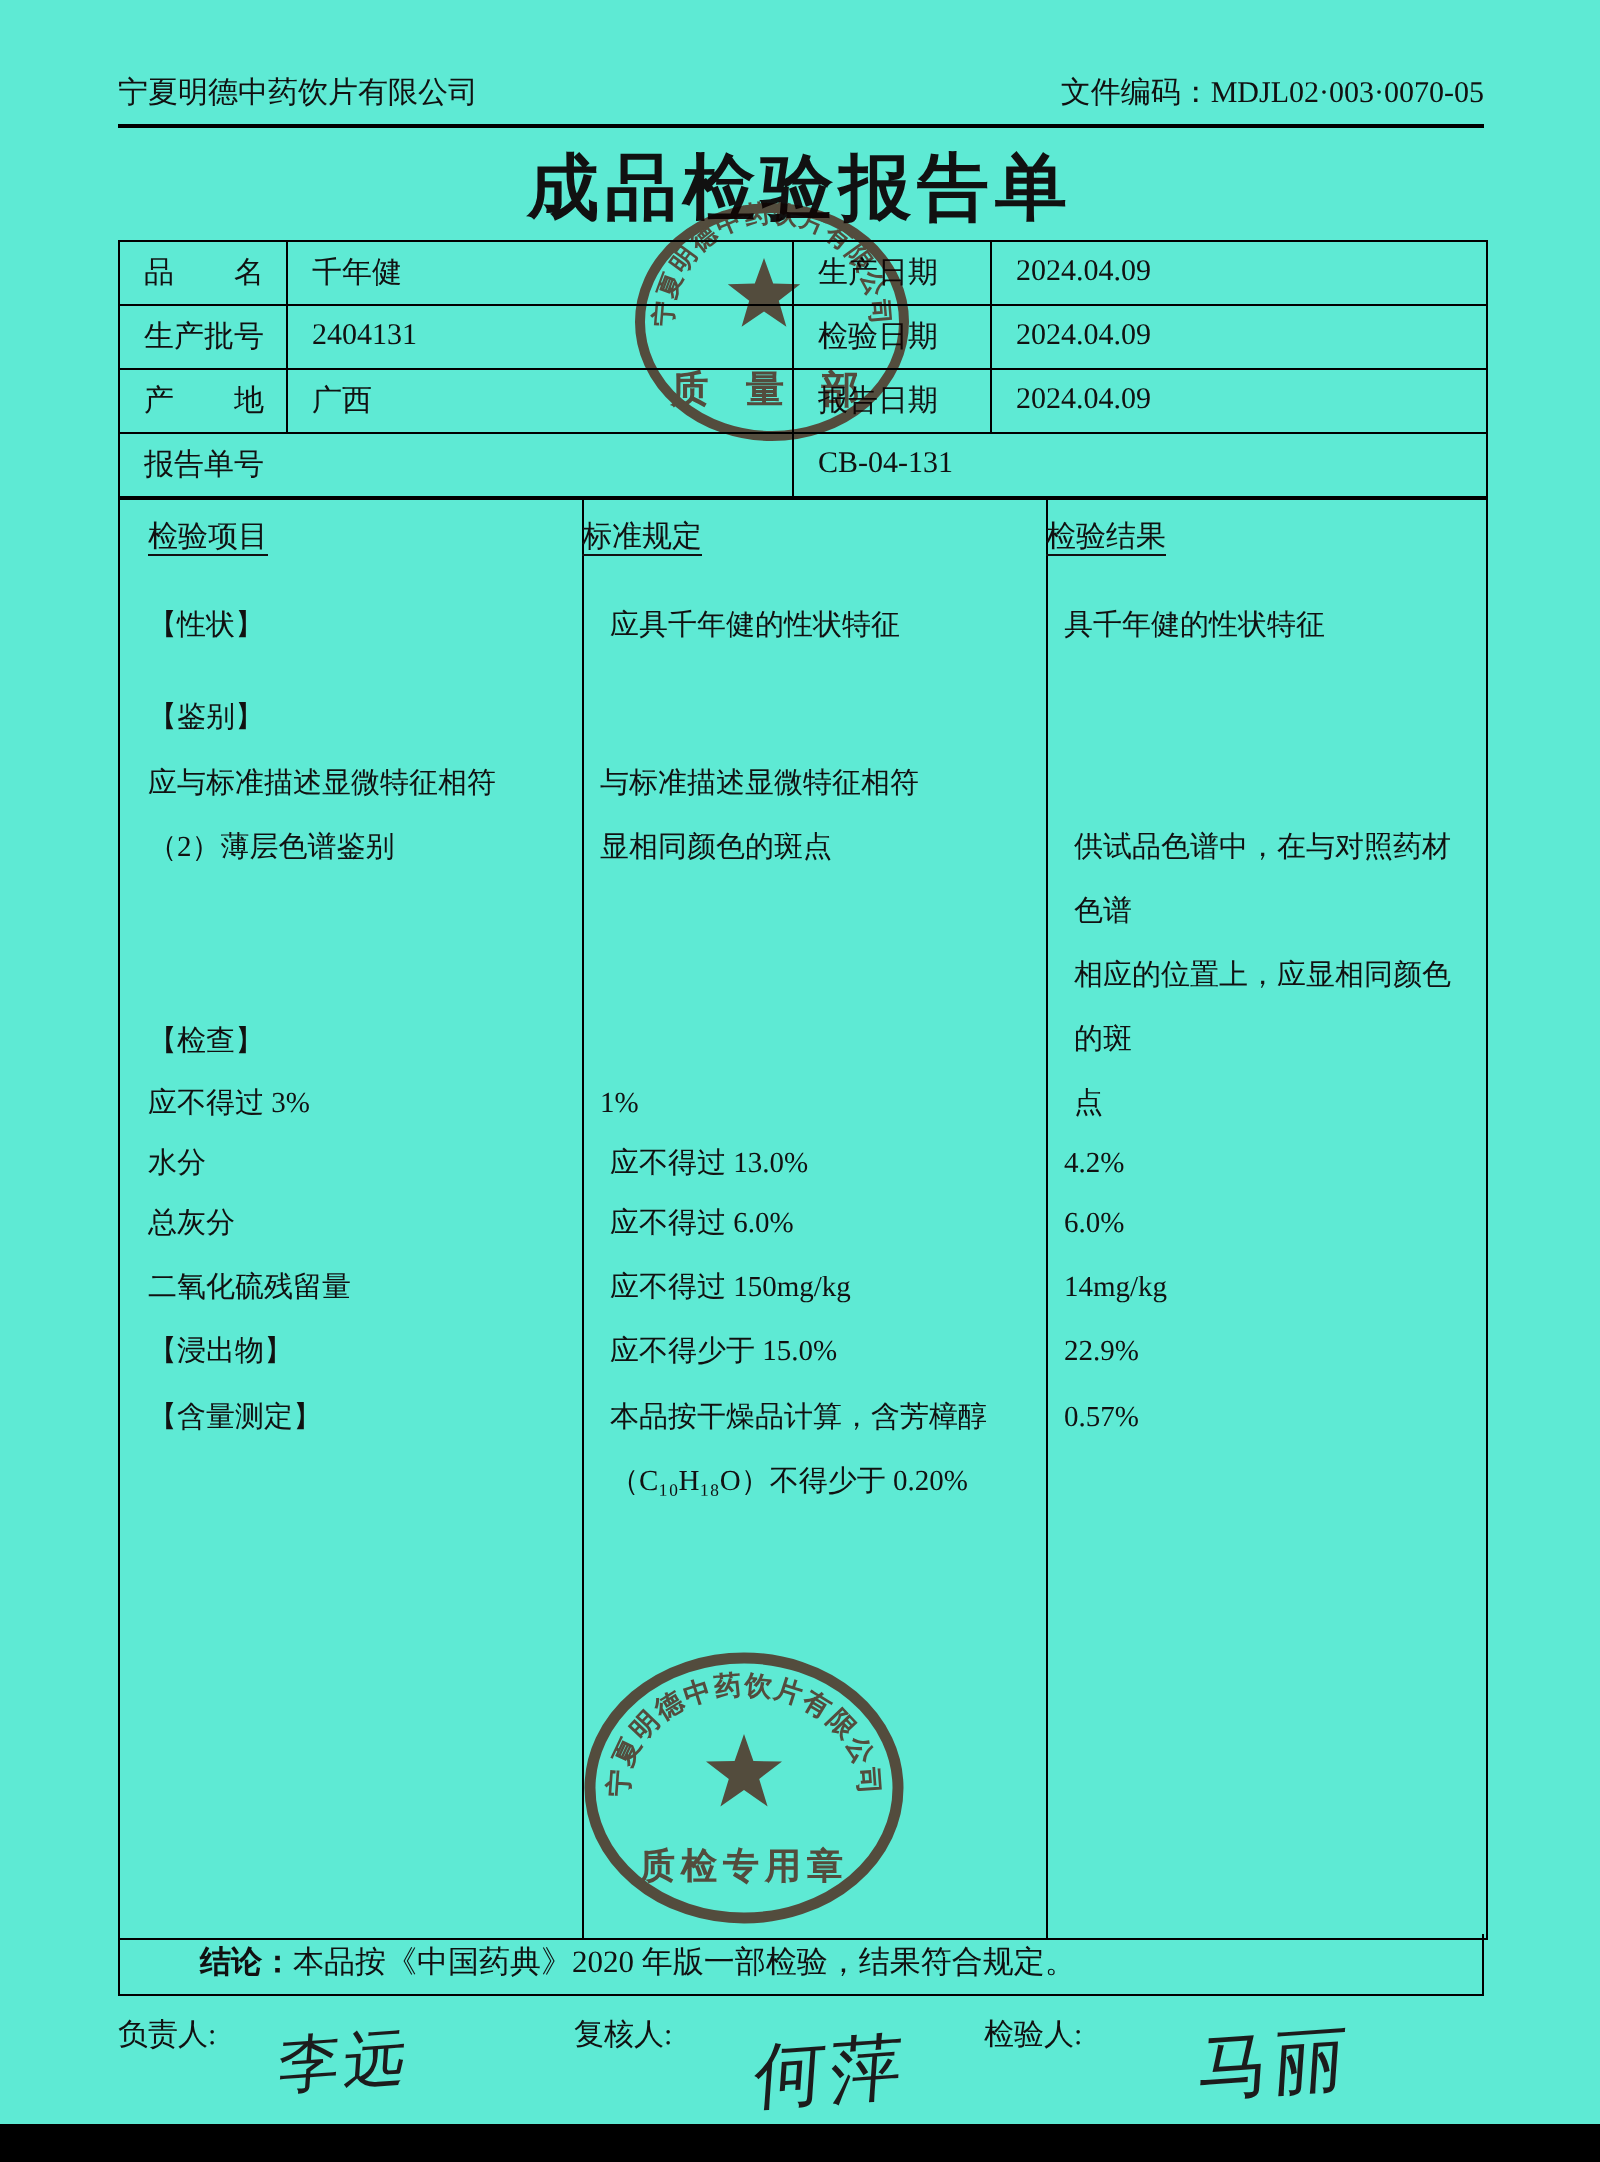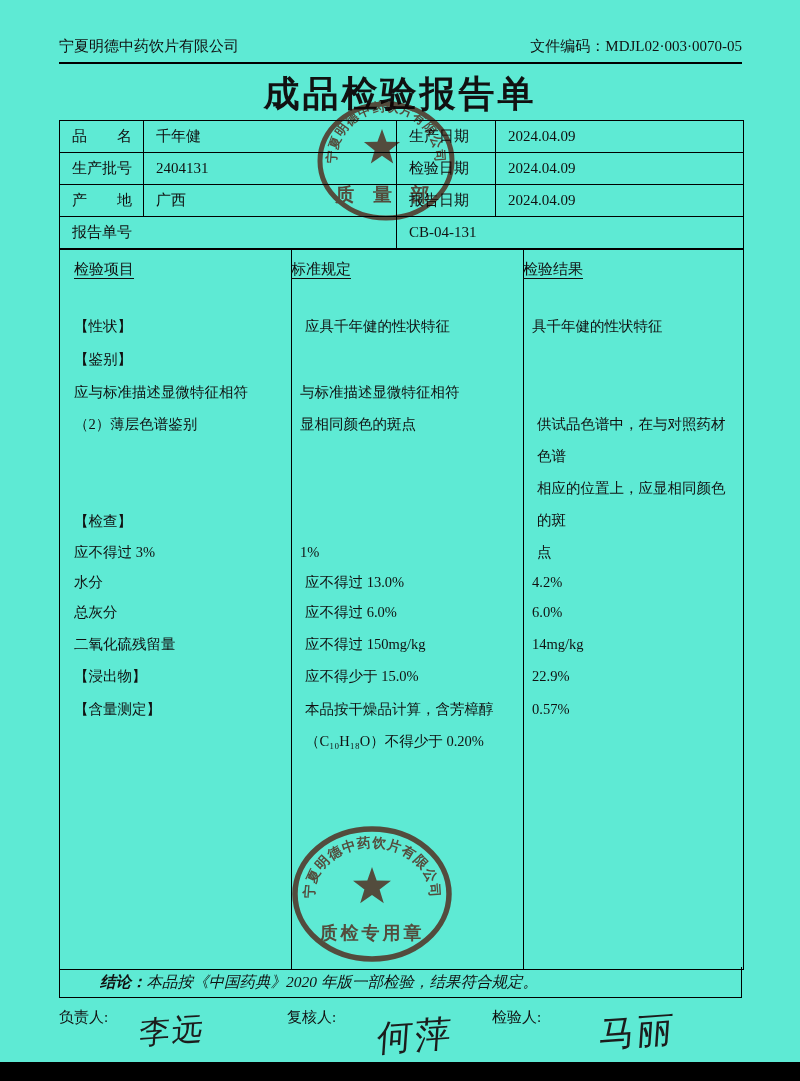--- a/index.html
+++ b/index.html
@@ -32,21 +32,21 @@
   .trow .c{padding-left:14px;}
   .trow .c.std{padding-right:10px;white-space:pre-line;}
   .trow .c.res{padding-left:9px;padding-right:6px;white-space:pre-line;}
   .mhead{position:absolute;left:0;right:0;top:4px;display:grid;grid-template-columns:231px 232px 220px;
          font-size:15px;line-height:30px;}
   .mhead span{text-decoration:underline;text-underline-offset:4px;}
   .mhead .h1{padding-left:14px;} .mhead .h2,.mhead .h3{text-align:left;}
 
   
   .conc{position:absolute;left:59px;top:967px;width:683px;height:31px;border:1px solid #000;border-top:none;
-        font-size:15.5px;line-height:30px;padding-left:40px;box-sizing:border-box;font-style:italic;}
+        font-size:15.5px;line-height:30px;padding-left:40px;box-sizing:border-box;}
   .conc b{font-weight:bold;}
   .signs{position:absolute;left:59px;top:1004px;width:700px;font-size:15px;}
   .signs .lab{position:absolute;top:4px;white-space:nowrap;}
   .sig{position:absolute;font-size:31px;color:#1c1c1c;white-space:nowrap;
        transform:rotate(-4deg) skewX(-8deg);font-weight:500;letter-spacing:2px;}
 
   
   .stamp{position:absolute;mix-blend-mode:multiply;opacity:.88;}
   .stamp-top{left:313px;top:98px;}
   .stamp-bottom{left:288px;top:822px;}
@@ -100,21 +100,21 @@
   <div class="main">
     <div class="vline v1"></div>
     <div class="vline v2"></div>
 
     <div class="mhead">
       <span class="h1">检验项目</span>
       <span class="h2">标准规定</span>
       <span class="h3">检验结果</span>
     </div>
 
-    <div class="trow" style="top:60px">
+    <div class="trow" style="top:47px">
       <div class="c">【性状】</div>
       <div class="c std">应具千年健的性状特征</div>
       <div class="c res">具千年健的性状特征</div>
     </div>
     <div class="trow" style="top:93px">
       <div class="c">【鉴别】</div>
       <div class="c std"></div>
       <div class="c res"></div>
     </div>
     <div class="trow" style="top:126px">

